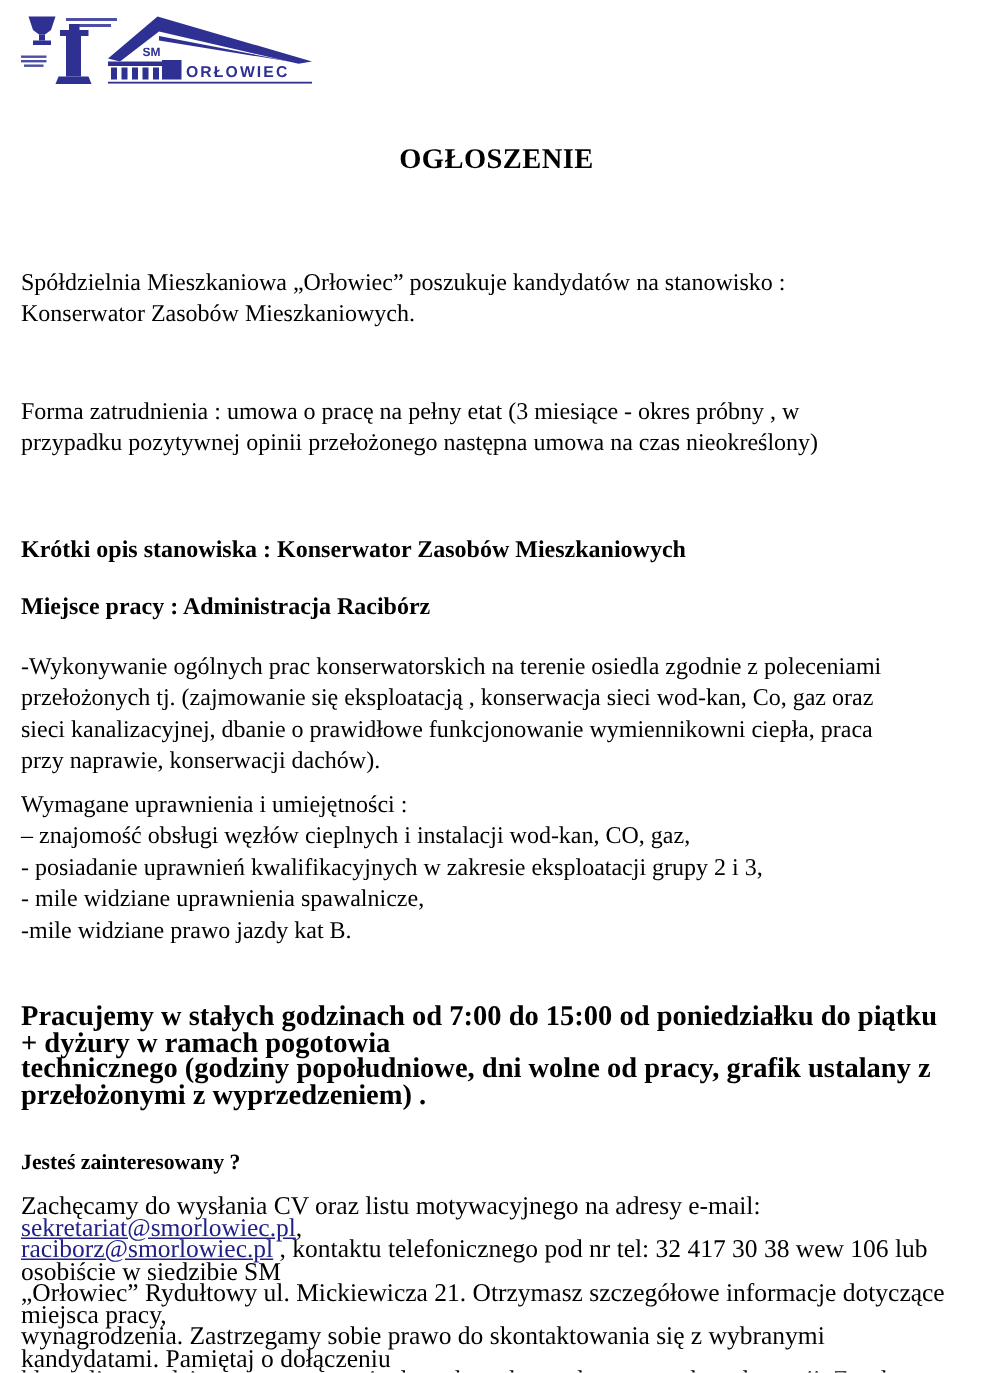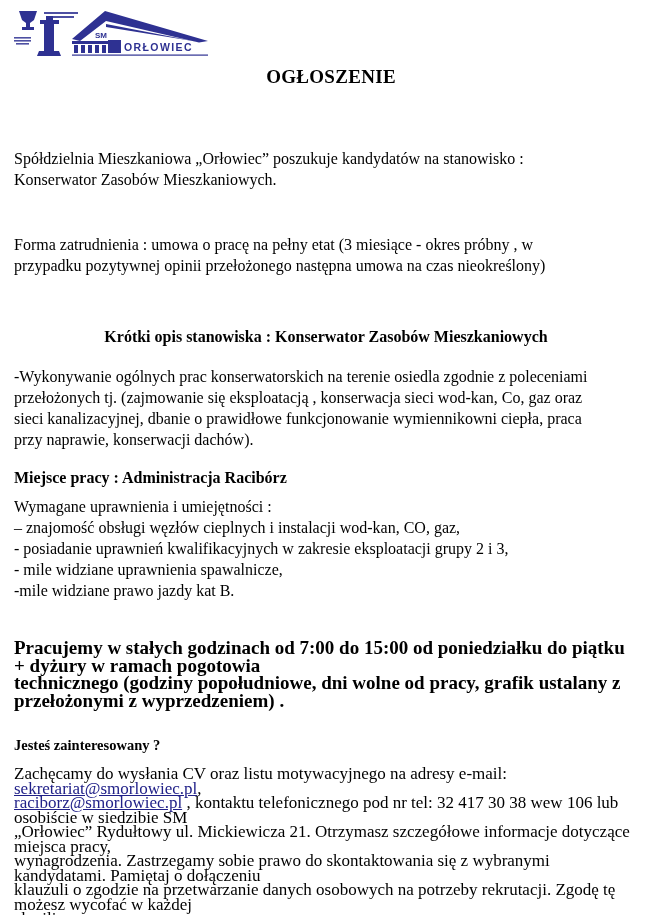--- a/index.html
+++ b/index.html
@@ -17,36 +17,36 @@
     top: 8px;
     left: 10px;
   }
   .page {
     position: absolute;
     top: 0; left: 0;
     width: 662px;
   }
   .title {
     margin: 0;
-    padding-top: 66px;
+    padding-top: 96px;
     text-align: center;
     font-size: 19px;
     font-weight: bold;
     letter-spacing: 0.3px;
   }
   .content {
     padding-left: 14px;
     padding-right: 24px;
   }
   p { margin: 0; white-space: pre-line; }
   .body-text { font-size: 16px; line-height: 21px; }
   .bold { font-weight: bold; }
   .intro     { margin-top: 60px; }
   .forma     { margin-top: 44px; }
-  .krotki    { margin-top: 50px; text-align: center; }
+  .krotki    { margin-top: 50px; }
   .miejsce   { margin-top: 17px; }
   .zakres    { margin-top: 19px; }
   .wymagania { margin-top: 8px; }
   .pracujemy {
     margin-top: 38px;
     font-size: 19px;
     line-height: 17.5px;
     font-weight: bold;
   }
   .jestes {
@@ -123,26 +123,26 @@
   <div class="content">
 
     <p class="body-text intro">Spółdzielnia Mieszkaniowa „Orłowiec”  poszukuje kandydatów na stanowisko :
 Konserwator Zasobów Mieszkaniowych.</p>
 
     <p class="body-text forma">Forma zatrudnienia : umowa o pracę na pełny etat (3 miesiące -  okres próbny , w
 przypadku pozytywnej opinii przełożonego następna umowa na czas nieokreślony)</p>
 
     <p class="body-text bold krotki">Krótki opis stanowiska : Konserwator Zasobów Mieszkaniowych</p>
 
+    <p class="body-text bold miejsce">Miejsce pracy : Administracja Racibórz</p>
+
     <p class="body-text zakres">-Wykonywanie ogólnych prac konserwatorskich na terenie osiedla zgodnie z poleceniami
 przełożonych tj. (zajmowanie się eksploatacją , konserwacja sieci wod-kan, Co, gaz oraz
 sieci kanalizacyjnej, dbanie o prawidłowe funkcjonowanie wymiennikowni ciepła, praca
 przy naprawie, konserwacji dachów).</p>
-
-    <p class="body-text bold miejsce">Miejsce pracy : Administracja Racibórz</p>
 
     <p class="body-text wymagania">Wymagane uprawnienia i umiejętności :
 – znajomość obsługi węzłów cieplnych i instalacji wod-kan, CO, gaz,
 - posiadanie uprawnień kwalifikacyjnych w zakresie eksploatacji grupy 2 i 3,
 - mile widziane uprawnienia spawalnicze,
 -mile widziane prawo jazdy kat B.</p>
 
     <p class="pracujemy">Pracujemy w stałych godzinach od 7:00 do 15:00 od poniedziałku do piątku + dyżury w ramach pogotowia
 technicznego  (godziny popołudniowe, dni wolne od pracy,  grafik ustalany z przełożonymi z wyprzedzeniem) .</p>
 

